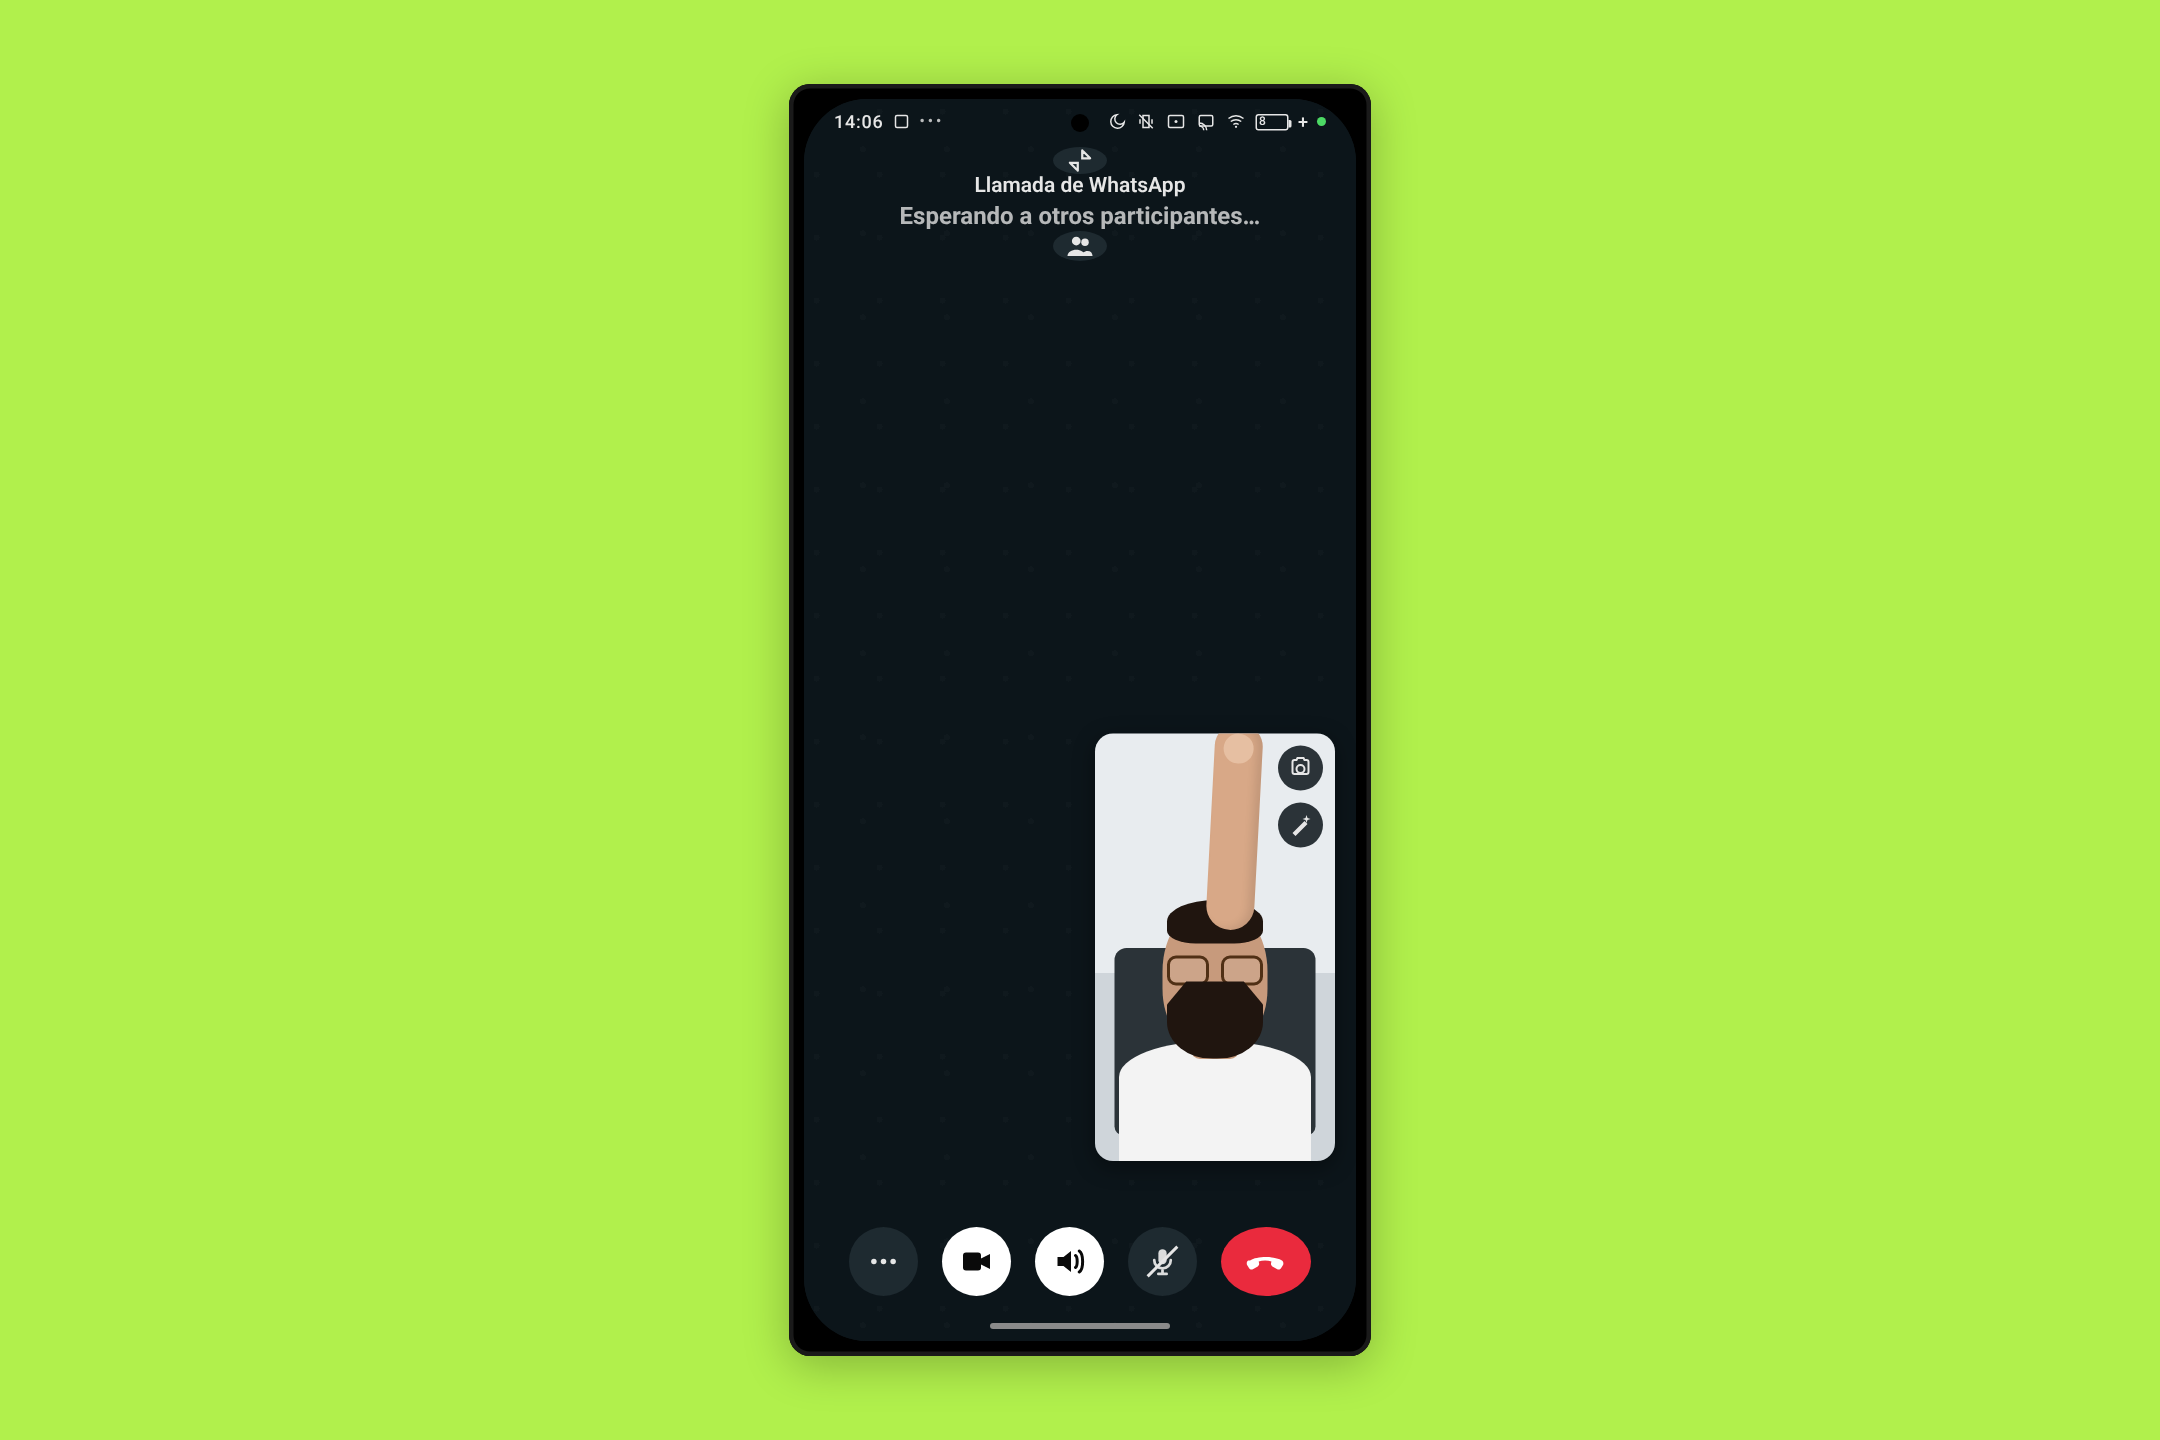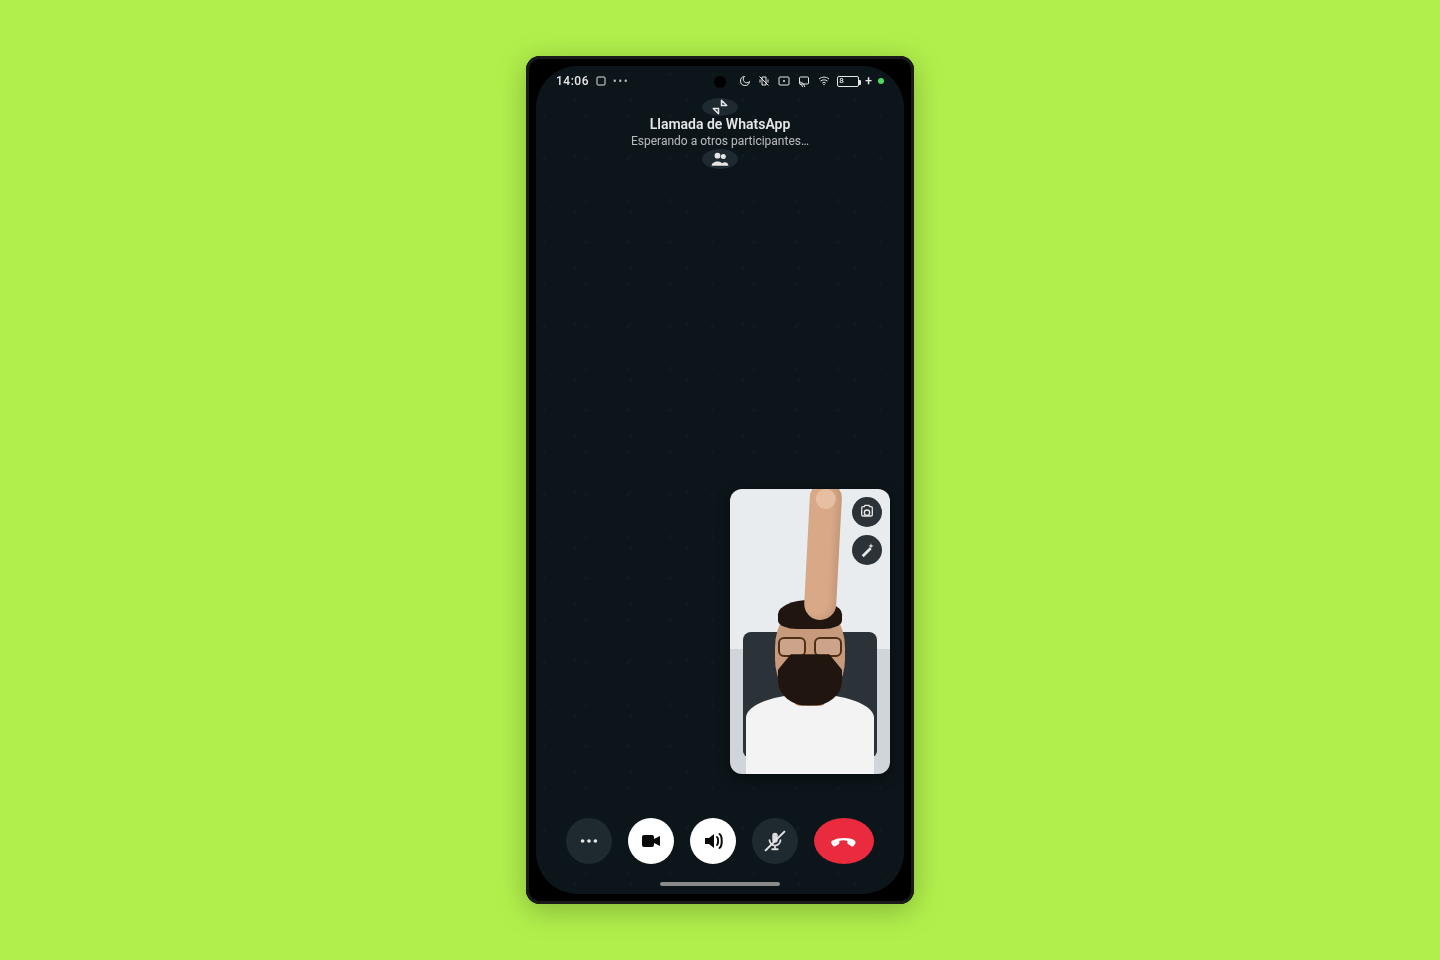--- a/index.html
+++ b/index.html
@@ -118,21 +118,21 @@
     color: #e6e6e6;
     cursor: pointer;
   }
   .titles {
     flex: 1;
     text-align: center;
     color: #e6e6e6;
     line-height: 1.25;
   }
   .titles .t1 { font-size: 14px; font-weight: 600; }
-  .titles .t2 { font-size: 12px; opacity: .78; }
+  .titles .t2 { font-size: 16px; opacity: .78; font-weight: bold; }
 
   
   .pip {
     position: absolute;
     right: 14px;
     bottom: 120px;
     width: 160px;
     height: 285px;
     border-radius: 12px;
     overflow: hidden;

